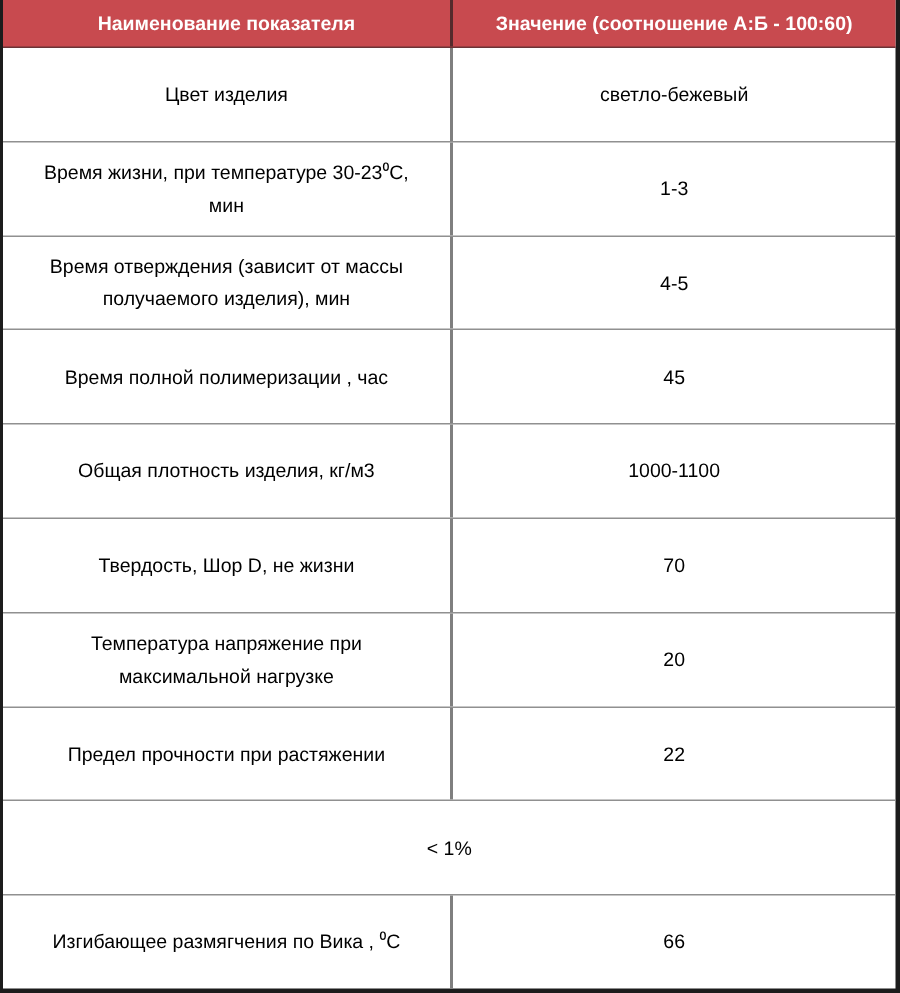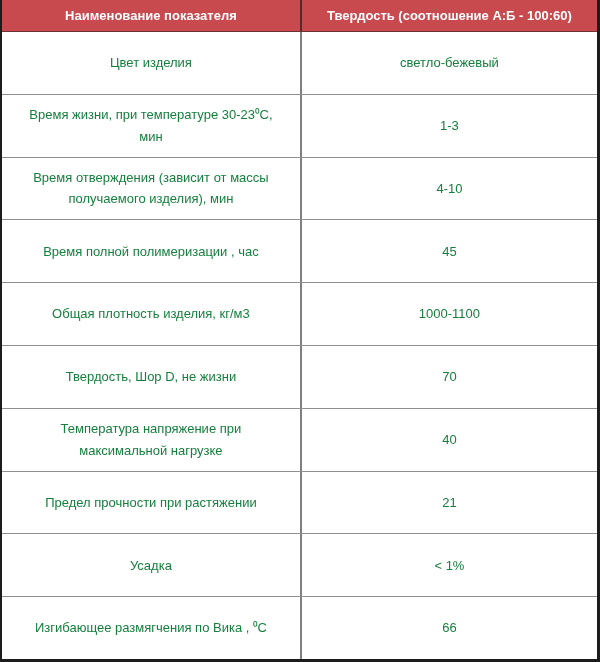--- a/index.html
+++ b/index.html
@@ -46,74 +46,73 @@
     flex: 1 1 0;
   }
   .trow + .trow {
     border-top: 1px solid #909090;
   }
   .td {
     display: flex;
     align-items: center;
     justify-content: center;
     text-align: center;
-    color: #15803d;
+    color: #000000;
     font-size: 13px;
     line-height: 1.65;
     box-sizing: border-box;
     padding: 0 25px;
   }
   .td.name {
     flex: 0 0 50.4%;
     border-right: 2px solid #7f7f7f;
   }
   .td.value { flex: 1; }
 </style>
 </head>
 <body>
 
 <div class="spec-table">
   <div class="thead">
     <div class="th left">Наименование показателя</div>
-    <div class="th right">Твердость (соотношение А:Б - 100:60)</div>
+    <div class="th right">Значение (соотношение А:Б - 100:60)</div>
   </div>
 
   <div class="trow">
     <div class="td name">Цвет изделия</div>
     <div class="td value">светло-бежевый</div>
   </div>
   <div class="trow">
     <div class="td name">Время жизни, при температуре 30-23⁰С, мин</div>
     <div class="td value">1-3</div>
   </div>
   <div class="trow">
     <div class="td name">Время отверждения (зависит от массы получаемого изделия), мин</div>
-    <div class="td value">4-10</div>
+    <div class="td value">4-5</div>
   </div>
   <div class="trow">
     <div class="td name">Время полной полимеризации , час</div>
     <div class="td value">45</div>
   </div>
   <div class="trow">
     <div class="td name">Общая плотность изделия, кг/м3</div>
     <div class="td value">1000-1100</div>
   </div>
   <div class="trow">
     <div class="td name">Твердость, Шор D, не жизни</div>
     <div class="td value">70</div>
   </div>
   <div class="trow">
     <div class="td name">Температура напряжение при максимальной нагрузке</div>
-    <div class="td value">40</div>
+    <div class="td value">20</div>
   </div>
   <div class="trow">
     <div class="td name">Предел прочности при растяжении</div>
-    <div class="td value">21</div>
+    <div class="td value">22</div>
   </div>
   <div class="trow">
-    <div class="td name">Усадка</div>
     <div class="td value">&lt; 1%</div>
   </div>
   <div class="trow">
     <div class="td name">Изгибающее размягчения по Вика , ⁰С</div>
     <div class="td value">66</div>
   </div>
 </div>
 
 </body></html>

